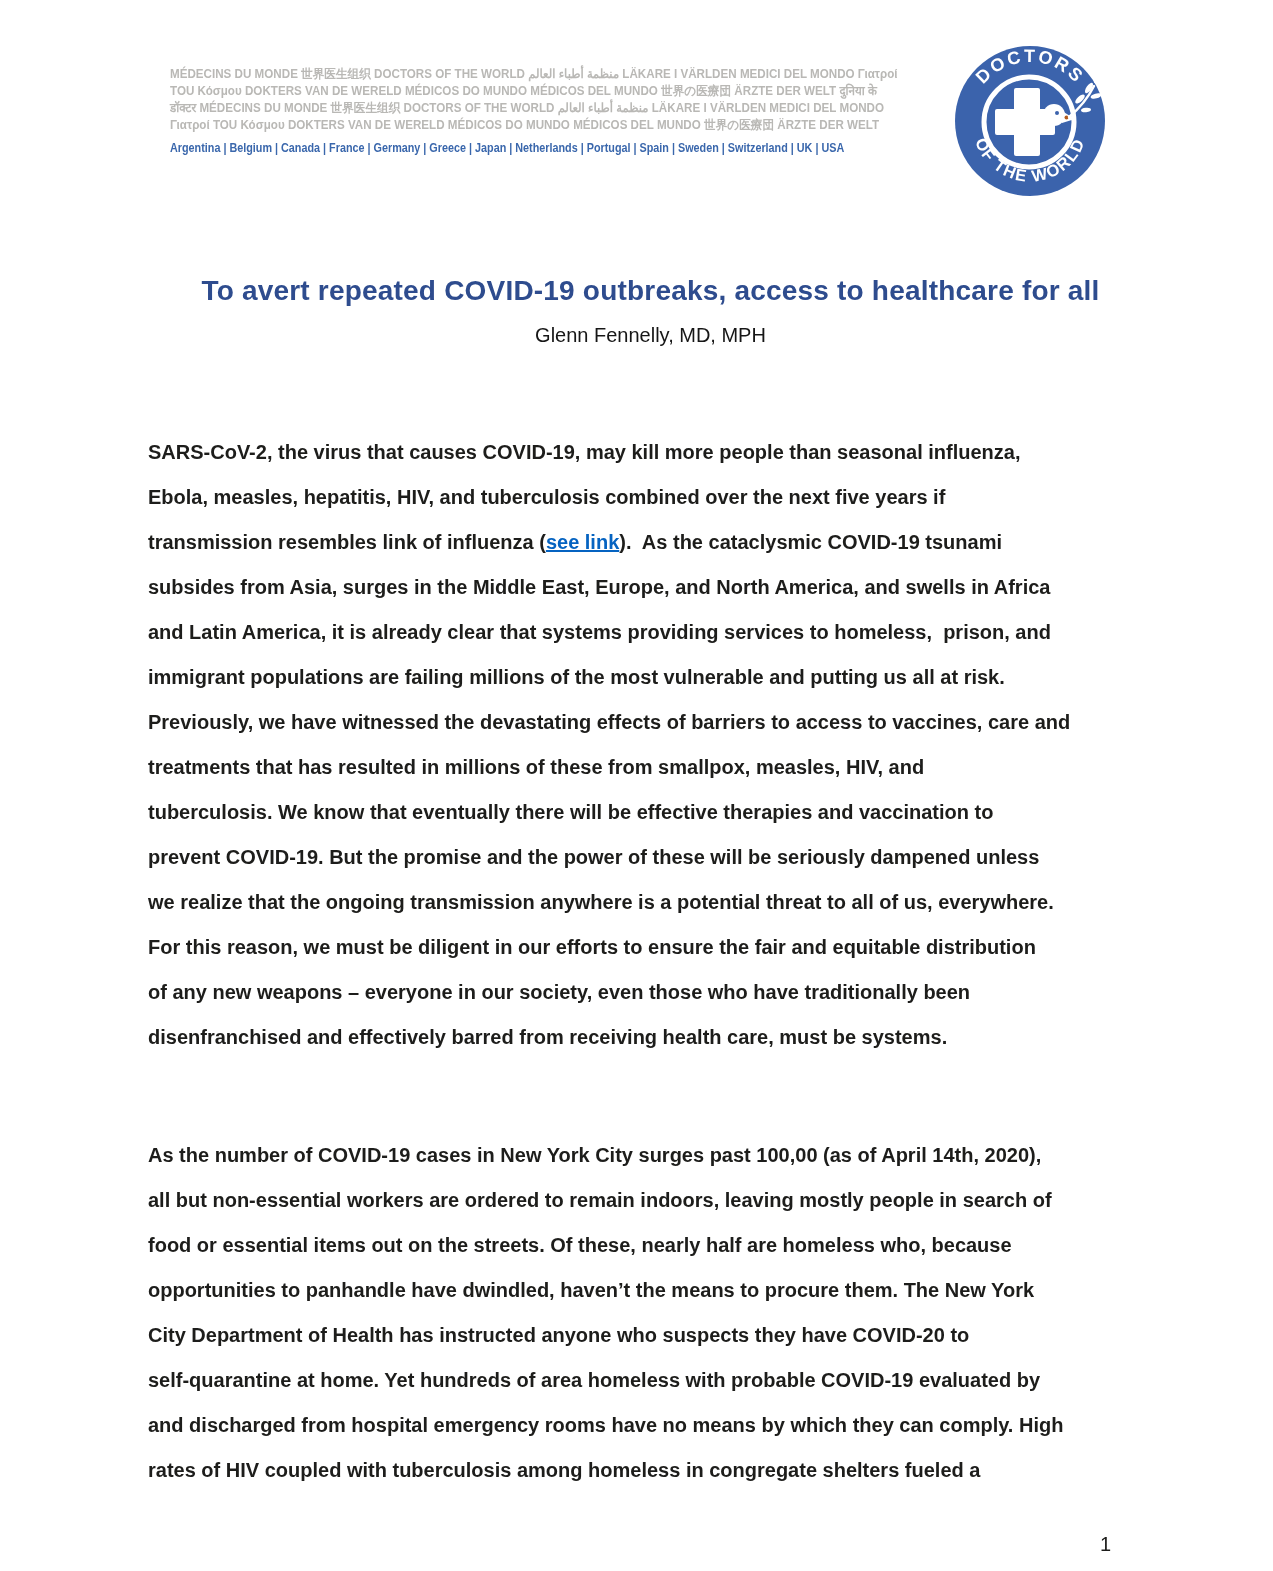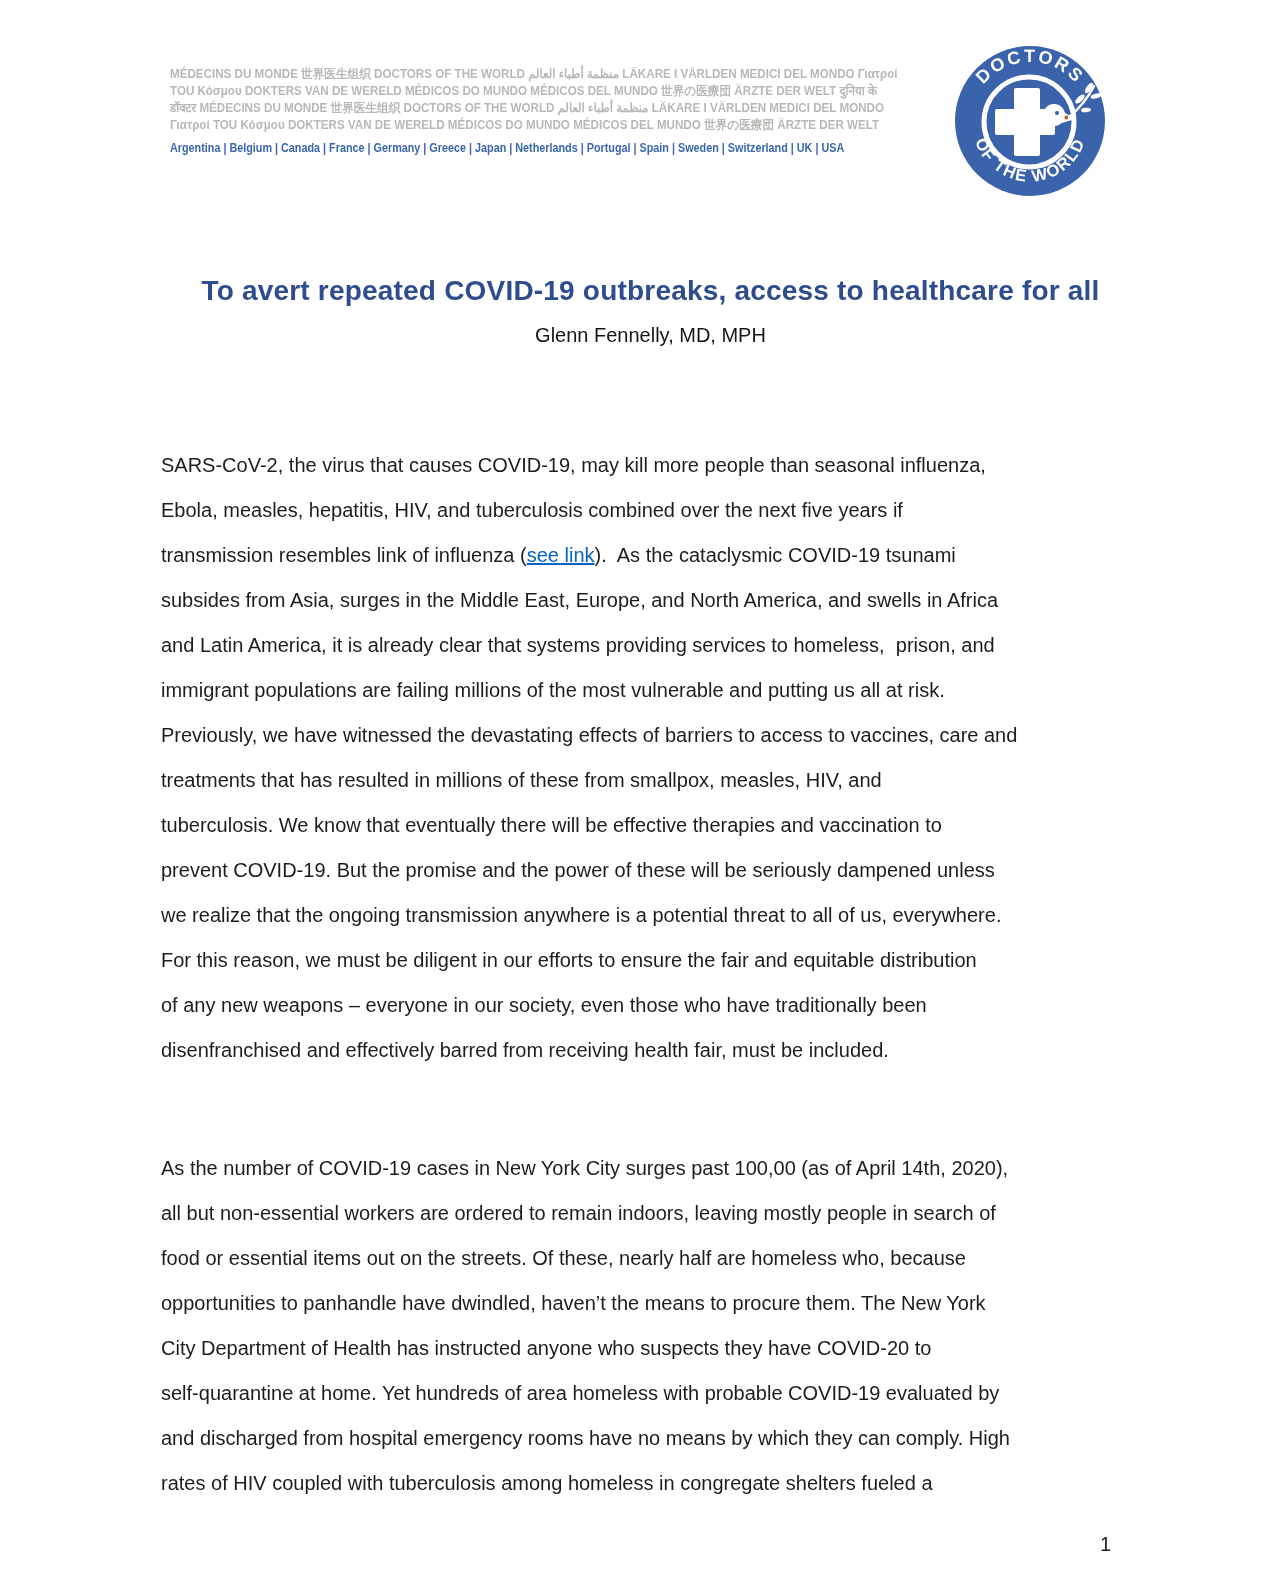--- a/index.html
+++ b/index.html
@@ -28,21 +28,21 @@
     position:absolute; top:256px; left:0; right:0; text-align:center;
     font-size:28px; font-weight:bold; color:#2e4c8e; letter-spacing:0.2px;
   }
   .author {
     position:absolute; top:324px; left:0; right:0; text-align:center;
     font-size:20px; color:#161616;
   }
 
   
   .doc-body { position:absolute; top:430px; left:148px; width:1000px; }
-  .para { margin:13px; }
+  .para { margin:0;font-weight:bold; }
   .para-2 { margin-top:73px; }
   .line {
     display:block; white-space:pre; height:45px; line-height:45px;
     font-size:20px; color:#1d1d1b;
   }
   .hyperlink { color:#0563c1; text-decoration:underline; cursor:pointer; }
 
   
   .page-number {
     position:absolute; top:1533px; left:1100px;
@@ -115,21 +115,21 @@
       <span class="line">subsides from Asia, surges in the Middle East, Europe, and North America, and swells in Africa</span>
       <span class="line">and Latin America, it is already clear that systems providing services to homeless,  prison, and</span>
       <span class="line">immigrant populations are failing millions of the most vulnerable and putting us all at risk.</span>
       <span class="line">Previously, we have witnessed the devastating effects of barriers to access to vaccines, care and</span>
       <span class="line">treatments that has resulted in millions of these from smallpox, measles, HIV, and</span>
       <span class="line">tuberculosis. We know that eventually there will be effective therapies and vaccination to</span>
       <span class="line">prevent COVID-19. But the promise and the power of these will be seriously dampened unless</span>
       <span class="line">we realize that the ongoing transmission anywhere is a potential threat to all of us, everywhere.</span>
       <span class="line">For this reason, we must be diligent in our efforts to ensure the fair and equitable distribution</span>
       <span class="line">of any new weapons – everyone in our society, even those who have traditionally been</span>
-      <span class="line">disenfranchised and effectively barred from receiving health fair, must be included.</span>
+      <span class="line">disenfranchised and effectively barred from receiving health care, must be systems.</span>
     </p>
     <p class="para para-2">
       <span class="line">As the number of COVID-19 cases in New York City surges past 100,00 (as of April 14th, 2020),</span>
       <span class="line">all but non-essential workers are ordered to remain indoors, leaving mostly people in search of</span>
       <span class="line">food or essential items out on the streets. Of these, nearly half are homeless who, because</span>
       <span class="line">opportunities to panhandle have dwindled, haven’t the means to procure them. The New York</span>
       <span class="line">City Department of Health has instructed anyone who suspects they have COVID-20 to</span>
       <span class="line">self-quarantine at home. Yet hundreds of area homeless with probable COVID-19 evaluated by</span>
       <span class="line">and discharged from hospital emergency rooms have no means by which they can comply. High</span>
       <span class="line">rates of HIV coupled with tuberculosis among homeless in congregate shelters fueled a</span>

